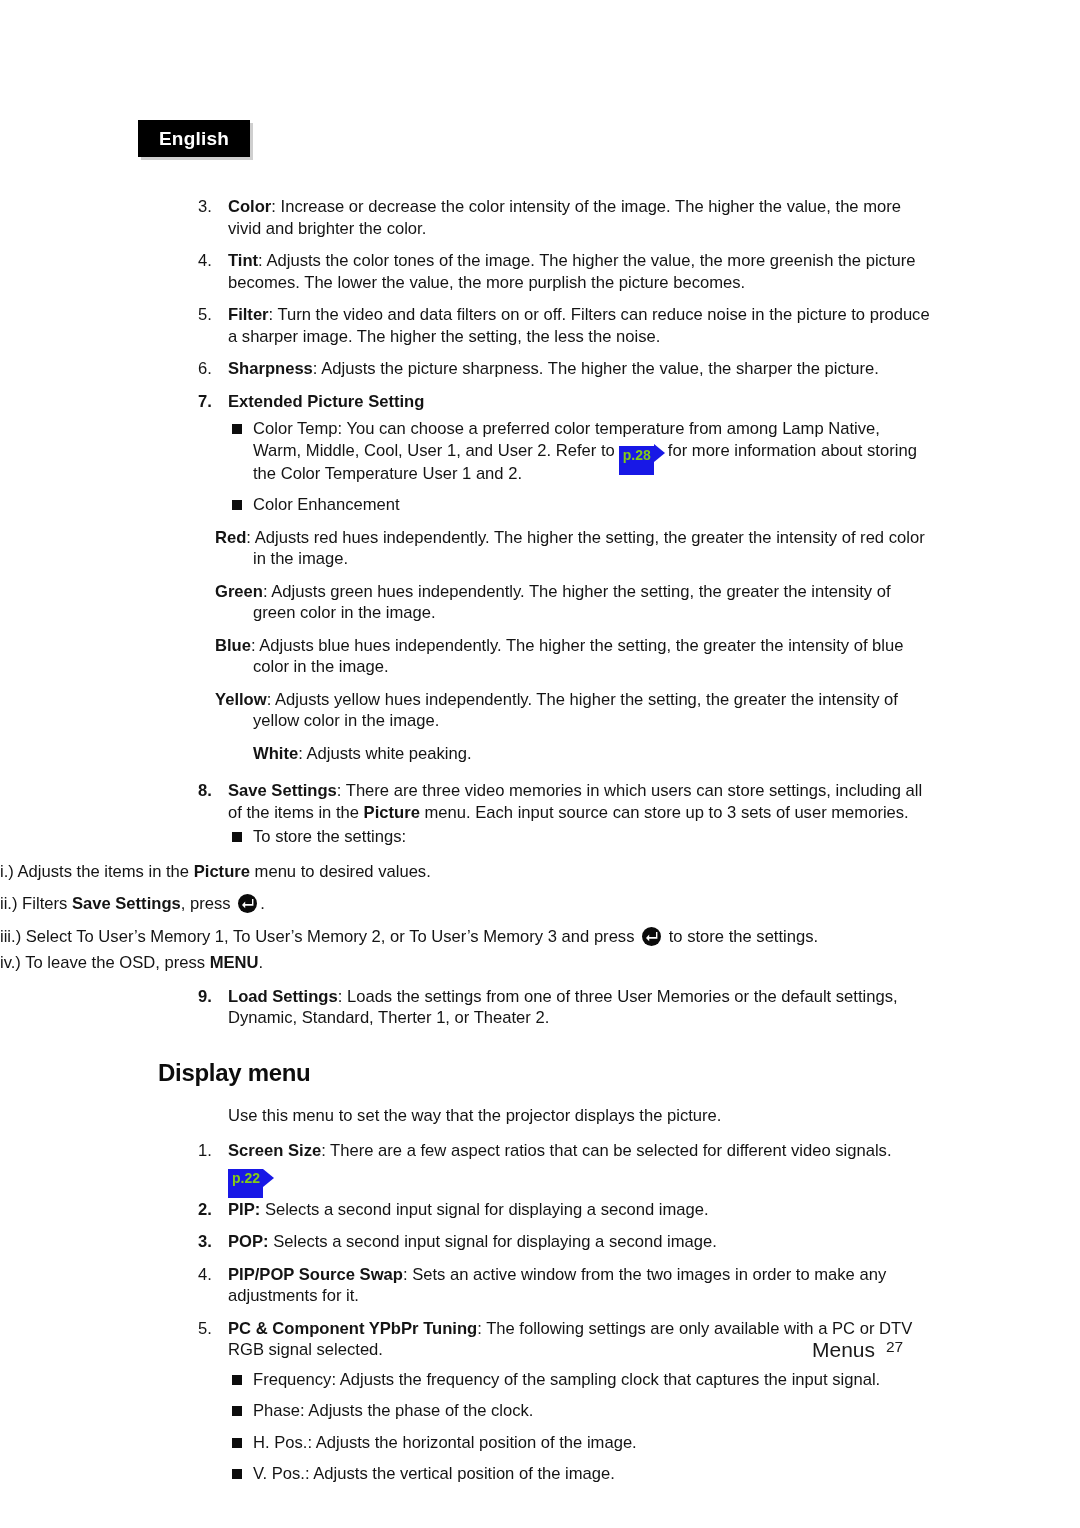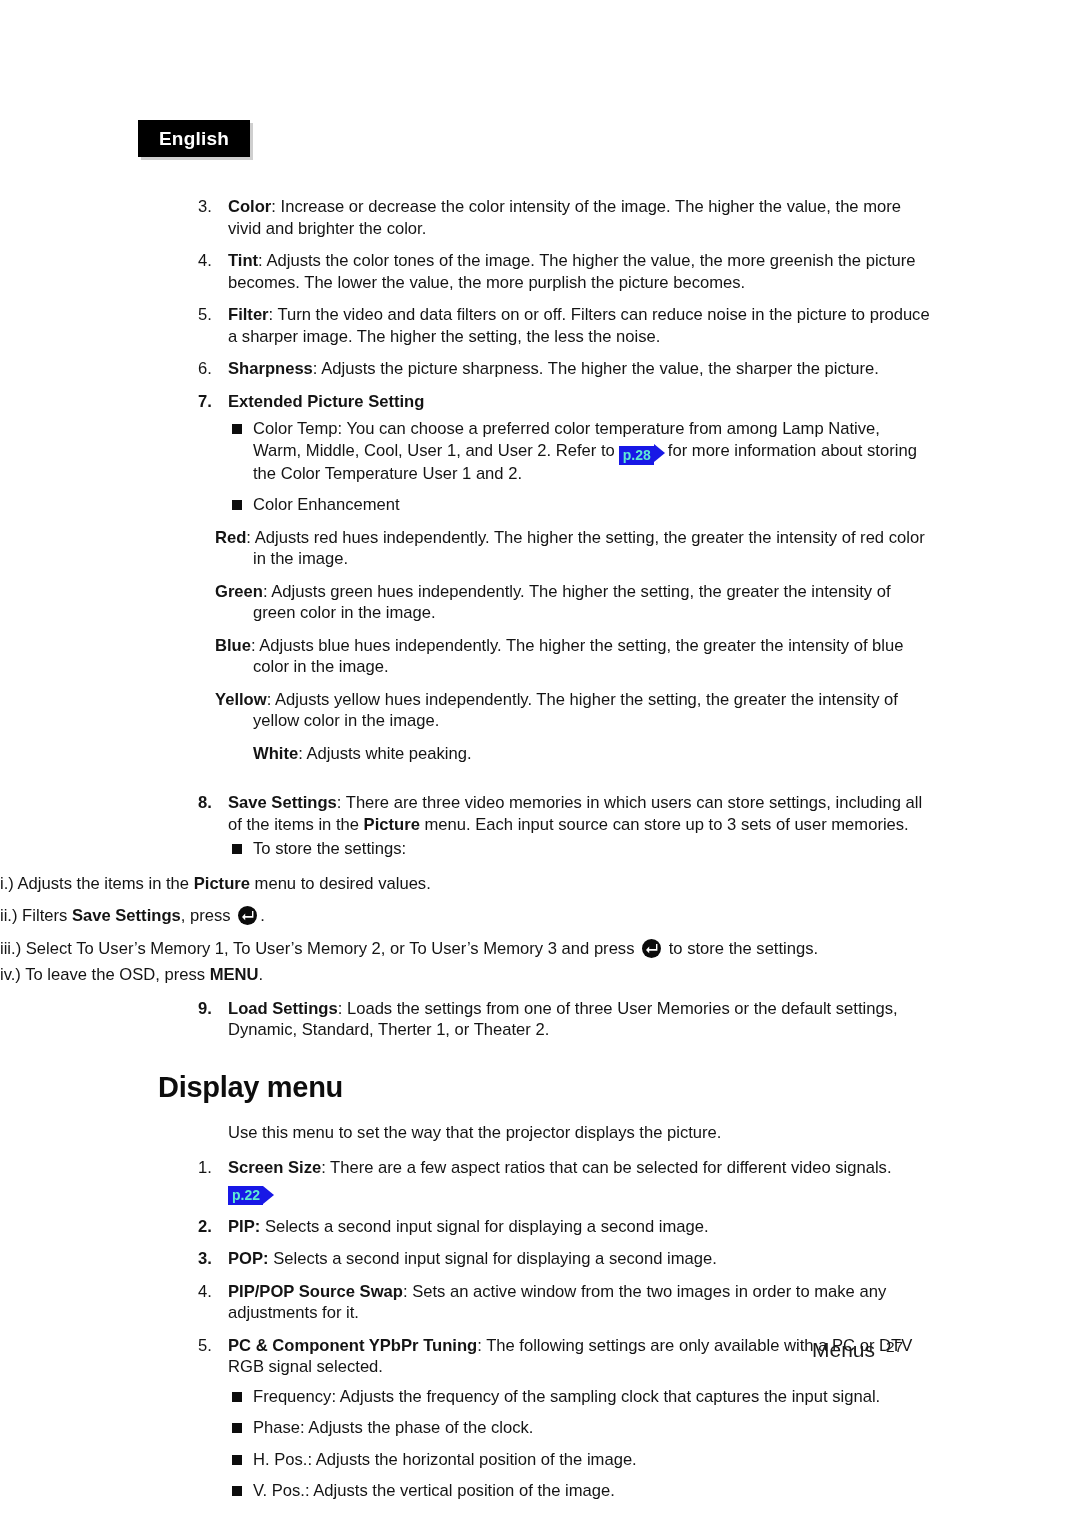--- a/index.html
+++ b/index.html
@@ -118,26 +118,26 @@
   .pref {
     display: inline-block;
     position: relative;
     height: 19px;
     vertical-align: -4px;
     margin: 0 14px 0 4px;
   }
   .pref .body {
     display: inline-block;
     background: #1818e6;
-    color: #5eead4;
+    color: #84cc16;
     font-size: 14px;
     font-weight: bold;
     line-height: 19px;
     padding: 0 3px 0 4px;
-    height: 19px;
+    height: 29px;
     box-sizing: border-box;
   }
   .pref .arrow {
     position: absolute;
     left: 100%;
     top: 0;
     width: 0;
     height: 0;
     border-top: 9.5px solid transparent;
     border-bottom: 9.5px solid transparent;
@@ -159,21 +159,21 @@
     margin: 0 3px;
     position: relative;
   }
   .enter-key svg { position: absolute; left: 3px; top: 3px; }
 
   
   .sec-head {
     position: relative;
     left: 158px;
     width: 800px;
-    font-size: 29px;
+    font-size: 24px;
     font-weight: bold;
     letter-spacing: -0.3px;
     color: #0d0d0d;
     margin: 30px 0 18px 0;
   }
   .intro {
     padding-left: 228px;
     padding-right: 150px;
     margin-bottom: 14px;
     margin-top: 6px;
@@ -260,21 +260,21 @@
     </div>
     <div class="hang txt">
       <b>Green</b><span>: Adjusts green hues independently. The higher the setting, the greater the intensity of green color in the image.</span>
     </div>
     <div class="hang txt">
       <b>Blue</b><span>: Adjusts blue hues independently. The higher the setting, the greater the intensity of blue color in the image.</span>
     </div>
     <div class="hang txt">
       <b>Yellow</b><span>: Adjusts yellow hues independently. The higher the setting, the greater the intensity of yellow color in the image.</span>
     </div>
-    <div class="hang txt nowrap-item" style="margin-bottom:28px;">
+    <div class="hang txt nowrap-item" style="margin-bottom:16px;">
       <b>White</b><span>: Adjusts white peaking.</span>
     </div>
 
     <div class="num-item txt" style="margin-bottom:3px;">
       <span class="num bold">8.</span>
       <b>Save Settings</b><span>: There are three video memories in which users can store settings, including all of the items in the</span> <b>Picture</b> <span>menu. Each input source can store up to 3 sets of user memories.</span>
     </div>
 
     <div class="sq-item deep txt" style="margin-bottom:13px;">
       <span class="sq"></span>

